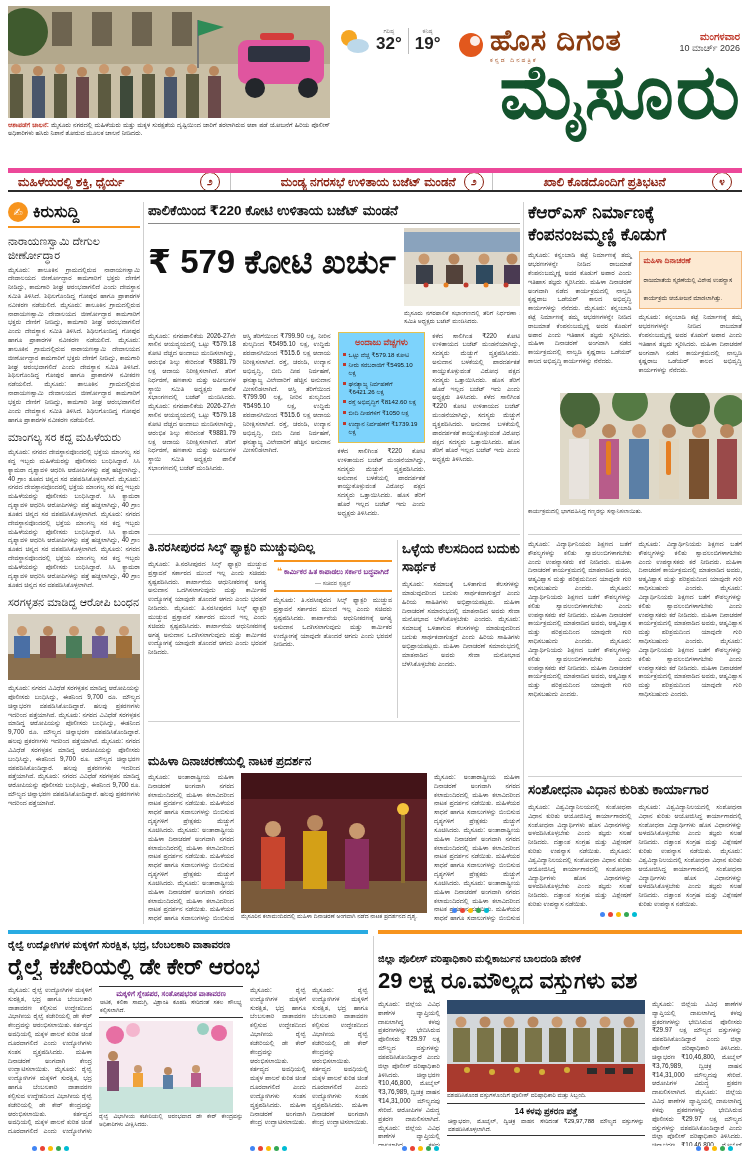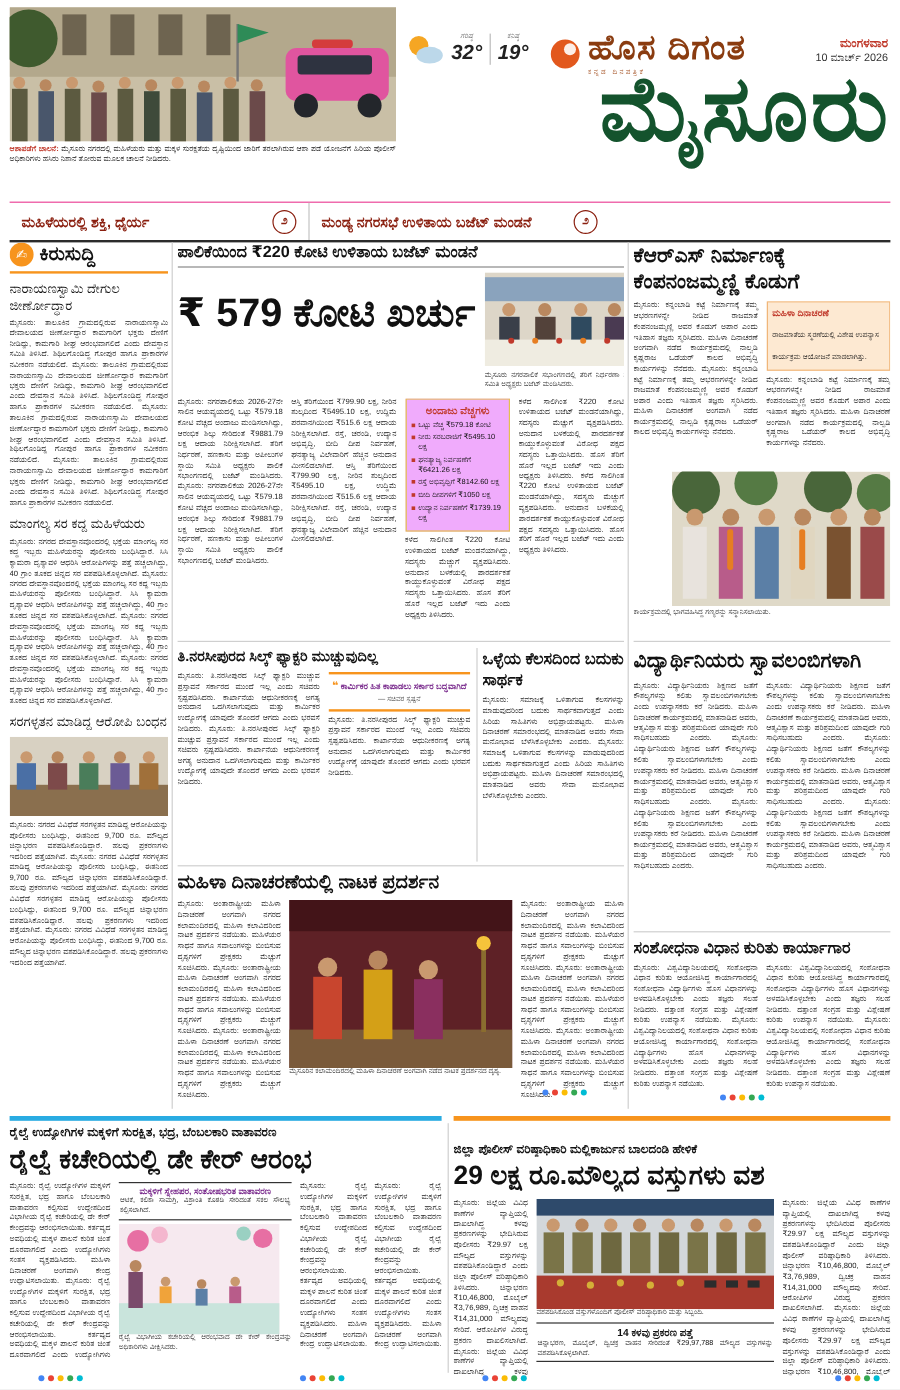--- a/index.html
+++ b/index.html
@@ -5,36 +5,36 @@
   html,body{margin:0;padding:0;background:#e9e9e9;}
   .page{position:relative;width:750px;height:1158px;margin:0 auto;background:#ffffff;overflow:hidden;
         font-family:"Liberation Sans","DejaVu Sans",sans-serif;color:#111;}
   .body{font-size:6.4px;line-height:1.38;text-align:justify;color:#1a1a1a;word-break:break-word;}
   .cap{font-size:6px;line-height:1.3;text-align:justify;color:#222;}
 
   
   .top-photo{position:absolute;left:8px;top:6px;width:322px;height:112px;}
   .top-caption{position:absolute;left:8px;top:121px;width:322px;font-size:6.4px;line-height:1.3;text-align:justify;}
   .cap-label{color:#c0392b;font-weight:bold;}
-  .weather{position:absolute;left:336px;top:28px;display:flex;align-items:center;gap:6px;font-style:italic;}
+  .weather{position:absolute;left:336px;top:28px;display:flex;align-items:center;gap:6px;}
   .w-temp{display:flex;flex-direction:column;align-items:center;line-height:1.1;}
   .w-label{font-size:6px;color:#666;}
   .w-val{font-size:17px;font-weight:bold;color:#222;}
   .w-sep{width:1px;height:26px;background:#bbb;}
   .brand{position:absolute;left:458px;top:26px;display:flex;align-items:center;gap:6px;}
   .brand-name{font-size:29px;font-weight:800;color:#8a3c10;letter-spacing:1px;line-height:1;}
   .brand-tag{font-size:6px;color:#a04a1a;margin-top:2px;letter-spacing:2px;}
   .date-block{position:absolute;right:10px;top:30px;text-align:right;line-height:1.3;}
   .date-day{color:#c0392b;font-size:10px;font-weight:bold;}
   .date-date{font-size:9px;color:#333;}
   .edition{position:absolute;right:8px;top:48px;font-size:76px;line-height:1.15;font-weight:800;letter-spacing:2px;color:#14532d;white-space:nowrap;}
 
   
-  .teasers{position:absolute;left:8px;top:168px;width:734px;height:34px;display:flex;
-           border-top:1px solid #ec4899;border-bottom:2.5px solid #2b2b2b;box-sizing:border-box;}
+  .teasers{position:absolute;left:8px;top:168px;width:734px;height:24px;display:flex;
+           border-top:5px solid #ec4899;border-bottom:2.5px solid #2b2b2b;box-sizing:border-box;gap:40px;}
   .teaser{display:flex;align-items:center;justify-content:space-between;gap:8px;padding:0 10px;
           border-right:1px solid #c4c4c4;color:#8a1f0f;font-weight:bold;font-size:12px;white-space:nowrap;overflow:hidden;box-sizing:border-box;}
   .teaser:last-child{border-right:none;}
   .t1{width:250px;} .t2{width:250px;} .t3{width:234px;}
   .t-page{flex:none;width:18px;height:18px;border:1.5px solid #8a1f0f;border-radius:50%;display:flex;
           align-items:center;justify-content:center;font-size:10px;color:#8a1f0f;}
 
   
   .vline{position:absolute;width:1px;background:#cfcfcf;}
   .hline{position:absolute;height:1px;background:#cfcfcf;}
@@ -50,21 +50,21 @@
 
   
   .lead{position:absolute;left:148px;top:202px;width:372px;height:331px;overflow:hidden;}
   .lead-kicker{font-size:13.5px;font-weight:800;padding-bottom:4px;border-bottom:1px solid #8a8a8a;
                white-space:nowrap;overflow:hidden;}
   .lead-top{display:flex;gap:8px;margin-top:4px;}
   .lead-headline{flex:1;font-size:33px;font-weight:800;line-height:1.2;padding-top:14px;white-space:nowrap;}
   .lead-photo-wrap{flex:none;width:128px;}
   .lead-body-row{display:flex;gap:7px;margin-top:6px;height:196px;overflow:hidden;}
   .lead-col{flex:1;}
-  .est-box{background:#f0abfc;border:1px solid #e3c14f;padding:4px;margin-bottom:4px;}
+  .est-box{background:#7dd3fc;border:1px solid #e3c14f;padding:4px;margin-bottom:4px;}
   .est-title{color:#c0392b;font-weight:bold;font-size:8.5px;text-align:center;margin-bottom:3px;}
   .est-item{font-size:6.2px;line-height:1.3;margin-bottom:2.5px;padding-left:6px;position:relative;text-align:left;}
   .est-item::before{content:"";position:absolute;left:0;top:2px;width:3px;height:3px;background:#c0392b;}
 
   
   .krs{position:absolute;left:528px;top:202px;width:214px;height:331px;overflow:hidden;}
   .krs-headline{font-size:17px;font-weight:800;line-height:1.3;margin-bottom:5px;}
   .krs-row{display:flex;gap:7px;height:136px;overflow:hidden;}
   .krs-col{flex:1;}
   .krs-box{background:#fde9d2;border:1px solid #f0b67a;padding:4px;margin-bottom:4px;}
@@ -85,21 +85,21 @@
   .olleya{position:absolute;left:402px;top:540px;width:118px;height:178px;overflow:hidden;}
   .olleya-headline{font-size:13.5px;font-weight:800;line-height:1.3;margin-bottom:5px;}
   .olleya-body{height:130px;overflow:hidden;}
 
   .vidyarthi{position:absolute;left:528px;top:540px;width:214px;height:232px;overflow:hidden;}
   .vid-headline{font-size:17px;font-weight:800;line-height:1.3;margin-bottom:6px;}
   .vid-row{display:flex;gap:7px;height:176px;overflow:hidden;}
   .vid-col{flex:1;}
 
   .nataka{position:absolute;left:148px;top:726px;width:372px;height:196px;overflow:hidden;}
-  .nataka-headline{font-size:16px;font-weight:800;margin-bottom:5px;white-space:nowrap;overflow:hidden;}
+  .nataka-headline{font-size:12px;font-weight:800;margin-bottom:5px;white-space:nowrap;overflow:hidden;margin-top:28px;}
   .nataka-row{display:flex;gap:7px;height:168px;overflow:hidden;}
   .nataka-col{flex:1;}
   .nataka-mid{flex:none;width:186px;}
   .nataka-photo{width:186px;height:140px;display:block;}
 
   .sam{position:absolute;left:528px;top:782px;width:214px;height:142px;overflow:hidden;}
   .sam-headline{font-size:13.5px;font-weight:800;margin-bottom:5px;white-space:nowrap;overflow:hidden;}
   .sam-row{display:flex;gap:7px;height:112px;overflow:hidden;}
   .sam-col{flex:1;}
 
@@ -234,20 +234,24 @@
   <div class="edition">ಮೈಸೂರು</div>
 
   <div class="teasers">
     <div class="teaser t1">
       <span class="t-text">ಮಹಿಳೆಯರಲ್ಲಿ ಶಕ್ತಿ, ಧೈರ್ಯ</span>
       <span class="t-page">೨</span>
     </div>
     <div class="teaser t2">
       <span class="t-text">ಮಂಡ್ಯ ನಗರಸಭೆ ಉಳಿತಾಯ ಬಜೆಟ್ ಮಂಡನೆ</span>
       <span class="t-page">೨</span>
+    </div>
+    <div class="teaser t3">
+      <span class="t-text">ಖಾಲಿ ಕೊಡದೊಂದಿಗೆ ಪ್ರತಿಭಟನೆ</span>
+      <span class="t-page">೪</span>
     </div>
   </div>
 
   <div class="vline" style="left:143px;top:202px;height:722px"></div>
   <div class="vline" style="left:523px;top:202px;height:722px"></div>
   <div class="vline" style="left:397px;top:540px;height:178px"></div>
   <div class="vline" style="left:373px;top:936px;height:208px"></div>
   <div class="hline" style="left:148px;top:534px;width:372px"></div>
   <div class="hline" style="left:528px;top:534px;width:214px"></div>
   <div class="hline" style="left:148px;top:721px;width:372px"></div>
@@ -411,21 +415,20 @@
       </div>
     </div>
   </div>
 
   <div class="olleya">
     <div class="olleya-headline">ಒಳ್ಳೆಯ ಕೆಲಸದಿಂದ ಬದುಕು ಸಾರ್ಥಕ</div>
     <div class="olleya-body body">ಮೈಸೂರು: ಸಮಾಜಕ್ಕೆ ಒಳಿತಾಗುವ ಕೆಲಸಗಳನ್ನು ಮಾಡುವುದರಿಂದ ಬದುಕು ಸಾರ್ಥಕವಾಗುತ್ತದೆ ಎಂದು ಹಿರಿಯ ಸಾಹಿತಿಗಳು ಅಭಿಪ್ರಾಯಪಟ್ಟರು. ಮಹಿಳಾ ದಿನಾಚರಣೆ ಸಮಾರಂಭದಲ್ಲಿ ಮಾತನಾಡಿದ ಅವರು ಸೇವಾ ಮನೋಭಾವ ಬೆಳೆಸಿಕೊಳ್ಳಬೇಕು ಎಂದರು. ಮೈಸೂರು: ಸಮಾಜಕ್ಕೆ ಒಳಿತಾಗುವ ಕೆಲಸಗಳನ್ನು ಮಾಡುವುದರಿಂದ ಬದುಕು ಸಾರ್ಥಕವಾಗುತ್ತದೆ ಎಂದು ಹಿರಿಯ ಸಾಹಿತಿಗಳು ಅಭಿಪ್ರಾಯಪಟ್ಟರು. ಮಹಿಳಾ ದಿನಾಚರಣೆ ಸಮಾರಂಭದಲ್ಲಿ ಮಾತನಾಡಿದ ಅವರು ಸೇವಾ ಮನೋಭಾವ ಬೆಳೆಸಿಕೊಳ್ಳಬೇಕು ಎಂದರು.</div>
   </div>
 
   <div class="vidyarthi">
-    <div class="vid-headline">ವಿದ್ಯಾರ್ಥಿನಿಯರು ಸ್ವಾವಲಂಬಿಗಳಾಗಿ</div>
     <div class="vid-row">
       <div class="vid-col body">ಮೈಸೂರು: ವಿದ್ಯಾರ್ಥಿನಿಯರು ಶಿಕ್ಷಣದ ಜತೆಗೆ ಕೌಶಲ್ಯಗಳನ್ನು ಕಲಿತು ಸ್ವಾವಲಂಬಿಗಳಾಗಬೇಕು ಎಂದು ಉಪನ್ಯಾಸಕರು ಕರೆ ನೀಡಿದರು. ಮಹಿಳಾ ದಿನಾಚರಣೆ ಕಾರ್ಯಕ್ರಮದಲ್ಲಿ ಮಾತನಾಡಿದ ಅವರು, ಆತ್ಮವಿಶ್ವಾಸ ಮತ್ತು ಪರಿಶ್ರಮದಿಂದ ಯಾವುದೇ ಗುರಿ ಸಾಧಿಸಬಹುದು ಎಂದರು. ಮೈಸೂರು: ವಿದ್ಯಾರ್ಥಿನಿಯರು ಶಿಕ್ಷಣದ ಜತೆಗೆ ಕೌಶಲ್ಯಗಳನ್ನು ಕಲಿತು ಸ್ವಾವಲಂಬಿಗಳಾಗಬೇಕು ಎಂದು ಉಪನ್ಯಾಸಕರು ಕರೆ ನೀಡಿದರು. ಮಹಿಳಾ ದಿನಾಚರಣೆ ಕಾರ್ಯಕ್ರಮದಲ್ಲಿ ಮಾತನಾಡಿದ ಅವರು, ಆತ್ಮವಿಶ್ವಾಸ ಮತ್ತು ಪರಿಶ್ರಮದಿಂದ ಯಾವುದೇ ಗುರಿ ಸಾಧಿಸಬಹುದು ಎಂದರು. ಮೈಸೂರು: ವಿದ್ಯಾರ್ಥಿನಿಯರು ಶಿಕ್ಷಣದ ಜತೆಗೆ ಕೌಶಲ್ಯಗಳನ್ನು ಕಲಿತು ಸ್ವಾವಲಂಬಿಗಳಾಗಬೇಕು ಎಂದು ಉಪನ್ಯಾಸಕರು ಕರೆ ನೀಡಿದರು. ಮಹಿಳಾ ದಿನಾಚರಣೆ ಕಾರ್ಯಕ್ರಮದಲ್ಲಿ ಮಾತನಾಡಿದ ಅವರು, ಆತ್ಮವಿಶ್ವಾಸ ಮತ್ತು ಪರಿಶ್ರಮದಿಂದ ಯಾವುದೇ ಗುರಿ ಸಾಧಿಸಬಹುದು ಎಂದರು.</div>
       <div class="vid-col body">ಮೈಸೂರು: ವಿದ್ಯಾರ್ಥಿನಿಯರು ಶಿಕ್ಷಣದ ಜತೆಗೆ ಕೌಶಲ್ಯಗಳನ್ನು ಕಲಿತು ಸ್ವಾವಲಂಬಿಗಳಾಗಬೇಕು ಎಂದು ಉಪನ್ಯಾಸಕರು ಕರೆ ನೀಡಿದರು. ಮಹಿಳಾ ದಿನಾಚರಣೆ ಕಾರ್ಯಕ್ರಮದಲ್ಲಿ ಮಾತನಾಡಿದ ಅವರು, ಆತ್ಮವಿಶ್ವಾಸ ಮತ್ತು ಪರಿಶ್ರಮದಿಂದ ಯಾವುದೇ ಗುರಿ ಸಾಧಿಸಬಹುದು ಎಂದರು. ಮೈಸೂರು: ವಿದ್ಯಾರ್ಥಿನಿಯರು ಶಿಕ್ಷಣದ ಜತೆಗೆ ಕೌಶಲ್ಯಗಳನ್ನು ಕಲಿತು ಸ್ವಾವಲಂಬಿಗಳಾಗಬೇಕು ಎಂದು ಉಪನ್ಯಾಸಕರು ಕರೆ ನೀಡಿದರು. ಮಹಿಳಾ ದಿನಾಚರಣೆ ಕಾರ್ಯಕ್ರಮದಲ್ಲಿ ಮಾತನಾಡಿದ ಅವರು, ಆತ್ಮವಿಶ್ವಾಸ ಮತ್ತು ಪರಿಶ್ರಮದಿಂದ ಯಾವುದೇ ಗುರಿ ಸಾಧಿಸಬಹುದು ಎಂದರು. ಮೈಸೂರು: ವಿದ್ಯಾರ್ಥಿನಿಯರು ಶಿಕ್ಷಣದ ಜತೆಗೆ ಕೌಶಲ್ಯಗಳನ್ನು ಕಲಿತು ಸ್ವಾವಲಂಬಿಗಳಾಗಬೇಕು ಎಂದು ಉಪನ್ಯಾಸಕರು ಕರೆ ನೀಡಿದರು. ಮಹಿಳಾ ದಿನಾಚರಣೆ ಕಾರ್ಯಕ್ರಮದಲ್ಲಿ ಮಾತನಾಡಿದ ಅವರು, ಆತ್ಮವಿಶ್ವಾಸ ಮತ್ತು ಪರಿಶ್ರಮದಿಂದ ಯಾವುದೇ ಗುರಿ ಸಾಧಿಸಬಹುದು ಎಂದರು.</div>
     </div>
   </div>
 
   <div class="nataka">
     <div class="nataka-headline">ಮಹಿಳಾ ದಿನಾಚರಣೆಯಲ್ಲಿ ನಾಟಕ ಪ್ರದರ್ಶನ</div>
     <div class="nataka-row">
       <div class="nataka-col body">ಮೈಸೂರು: ಅಂತಾರಾಷ್ಟ್ರೀಯ ಮಹಿಳಾ ದಿನಾಚರಣೆ ಅಂಗವಾಗಿ ನಗರದ ಕಲಾಮಂದಿರದಲ್ಲಿ ಮಹಿಳಾ ಕಲಾವಿದರಿಂದ ನಾಟಕ ಪ್ರದರ್ಶನ ನಡೆಯಿತು. ಮಹಿಳೆಯರ ಸಾಧನೆ ಹಾಗೂ ಸವಾಲುಗಳನ್ನು ಬಿಂಬಿಸುವ ದೃಶ್ಯಗಳಿಗೆ ಪ್ರೇಕ್ಷಕರು ಮೆಚ್ಚುಗೆ ಸೂಚಿಸಿದರು. ಮೈಸೂರು: ಅಂತಾರಾಷ್ಟ್ರೀಯ ಮಹಿಳಾ ದಿನಾಚರಣೆ ಅಂಗವಾಗಿ ನಗರದ ಕಲಾಮಂದಿರದಲ್ಲಿ ಮಹಿಳಾ ಕಲಾವಿದರಿಂದ ನಾಟಕ ಪ್ರದರ್ಶನ ನಡೆಯಿತು. ಮಹಿಳೆಯರ ಸಾಧನೆ ಹಾಗೂ ಸವಾಲುಗಳನ್ನು ಬಿಂಬಿಸುವ ದೃಶ್ಯಗಳಿಗೆ ಪ್ರೇಕ್ಷಕರು ಮೆಚ್ಚುಗೆ ಸೂಚಿಸಿದರು. ಮೈಸೂರು: ಅಂತಾರಾಷ್ಟ್ರೀಯ ಮಹಿಳಾ ದಿನಾಚರಣೆ ಅಂಗವಾಗಿ ನಗರದ ಕಲಾಮಂದಿರದಲ್ಲಿ ಮಹಿಳಾ ಕಲಾವಿದರಿಂದ ನಾಟಕ ಪ್ರದರ್ಶನ ನಡೆಯಿತು. ಮಹಿಳೆಯರ ಸಾಧನೆ ಹಾಗೂ ಸವಾಲುಗಳನ್ನು ಬಿಂಬಿಸುವ ದೃಶ್ಯಗಳಿಗೆ ಪ್ರೇಕ್ಷಕರು ಮೆಚ್ಚುಗೆ ಸೂಚಿಸಿದರು.</div>

